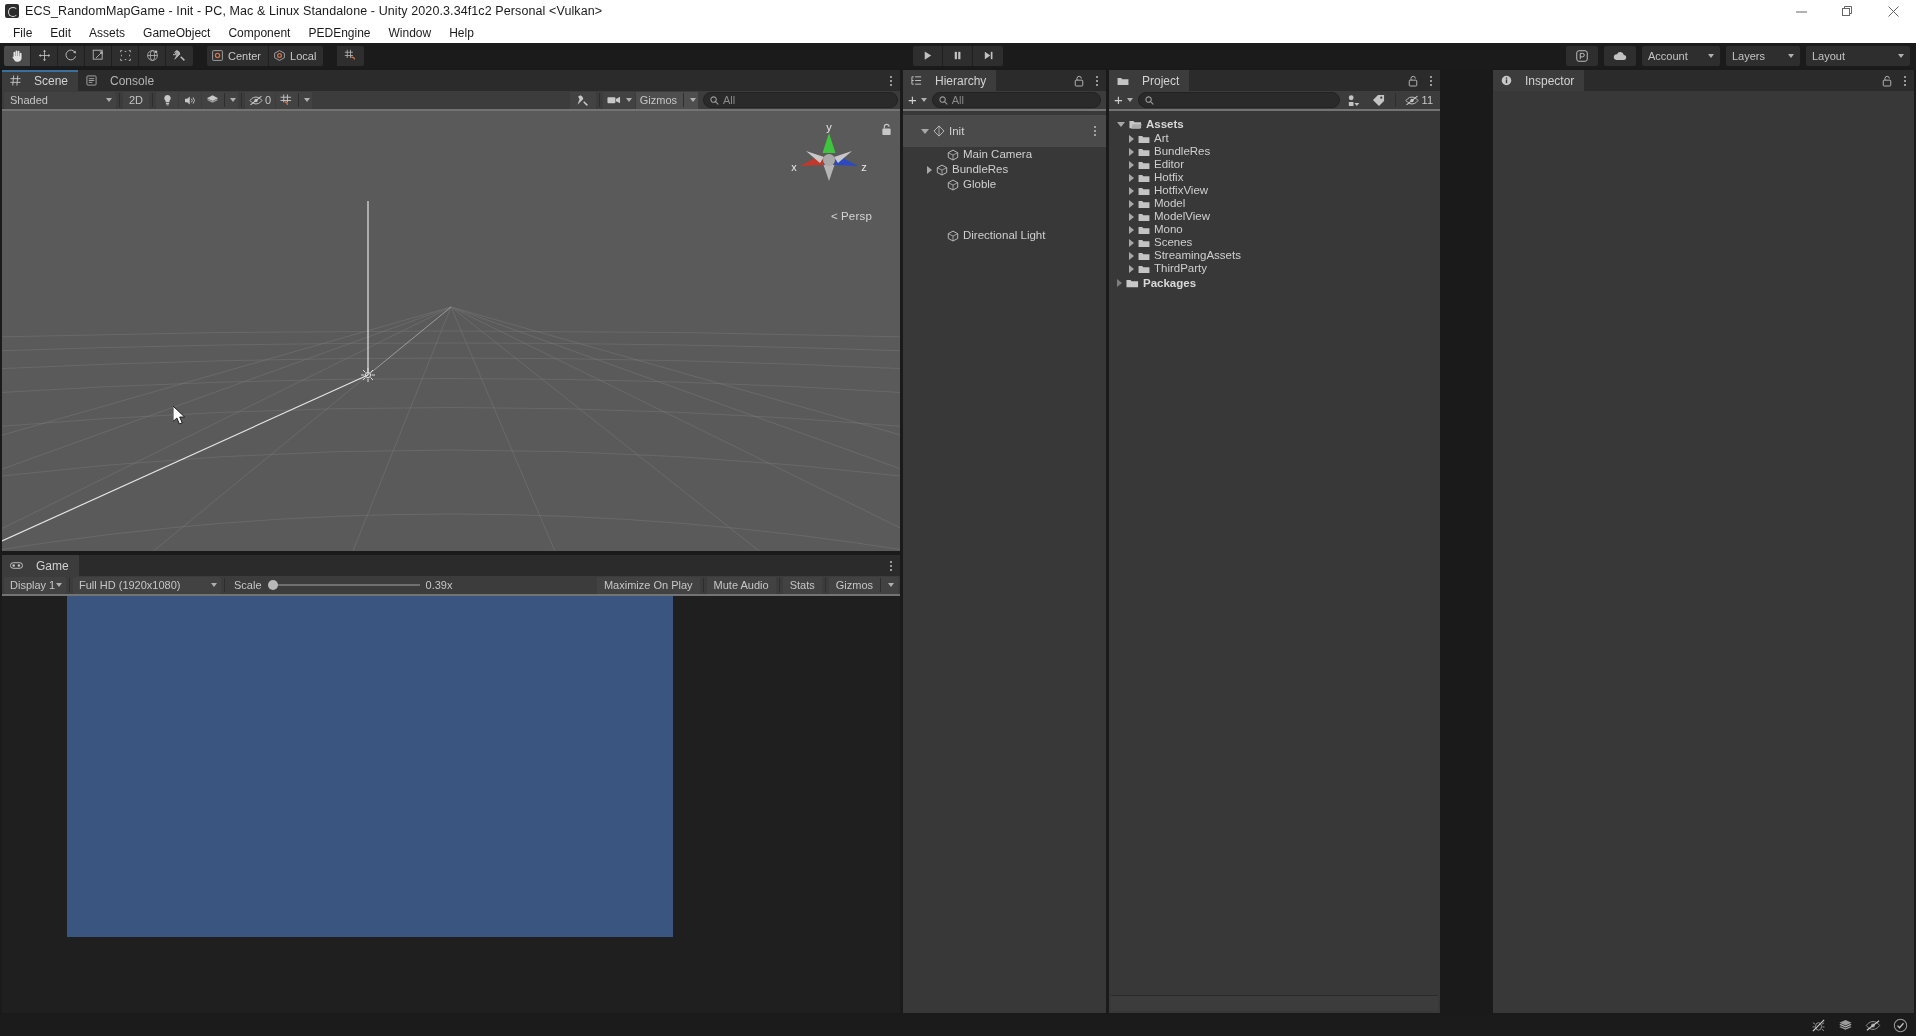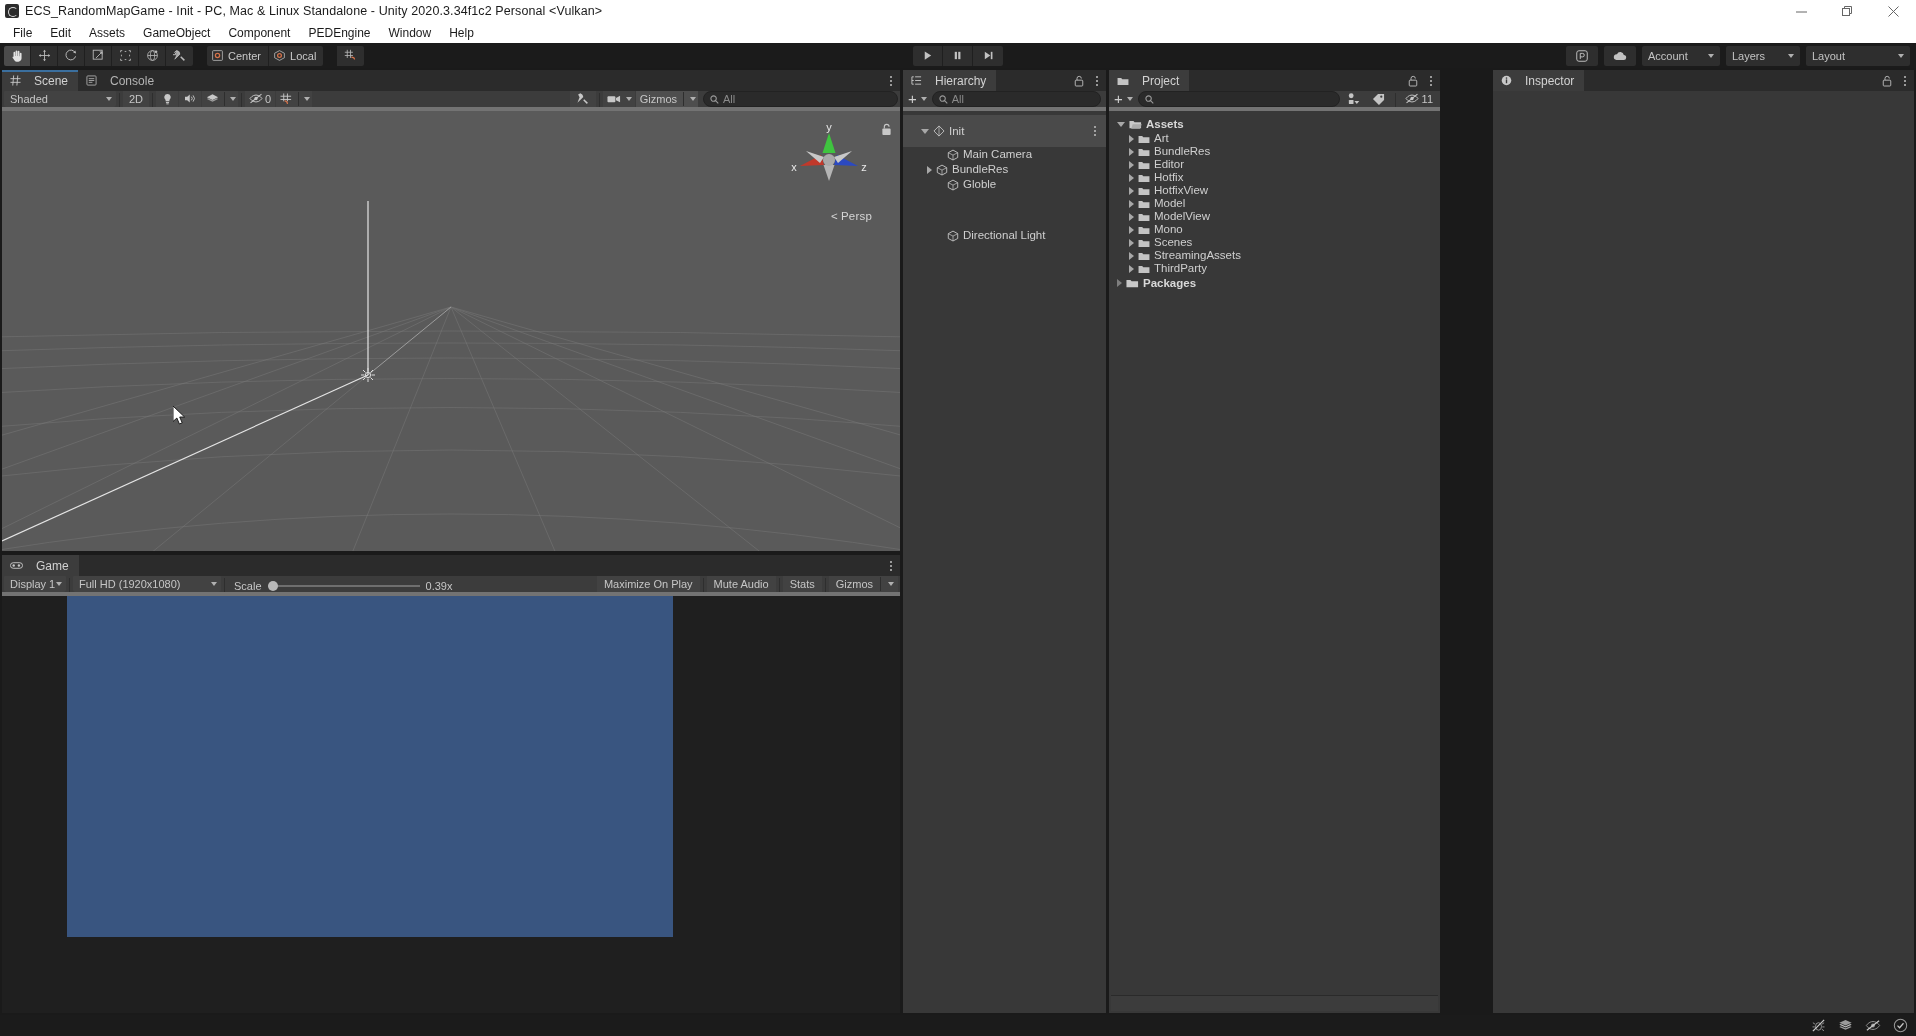--- a/index.html
+++ b/index.html
@@ -113,22 +113,22 @@
   }
   .tab.active { background: #3c3c3c; color: #d2d2d2; }
   .tab.active.accent { box-shadow: inset 0 2px 0 0 #3b6f9e; }
   .tab-right {
     position: absolute; right: 4px; top: 0; height: 21px; display: flex; align-items: center; gap: 8px;
   }
   .kebab { display: flex; flex-direction: column; gap: 2px; padding: 0 4px; }
   .kebab i { width: 2px; height: 2px; background: #c0c0c0; border-radius: 50%; display: block; }
 
   .subbar {
-    height: 20px; background: #3c3c3c; display: flex; align-items: flex-end;
-    border-bottom: 4px solid #737373; padding: 0 2px; gap: 1px;
+    height: 20px; background: #3c3c3c; display: flex; align-items: center;
+    border-bottom: 2px solid #737373; padding: 0 2px; gap: 1px;
   }
   .sub-dd {
     height: 17px; display: flex; align-items: center; justify-content: space-between;
     background: #424242; border-radius: 2px; font-size: 11px; color: #c6c6c6; padding: 0 4px 0 6px;
   }
   .sub-btn {
     height: 17px; min-width: 22px; background: #424242; display: flex; align-items: center;
     justify-content: center; font-size: 11px; color: #c6c6c6; padding: 0 4px; gap: 2px;
   }
   .sub-sep { width: 1px; height: 14px; background: #2e2e2e; margin: 0 2px; }

